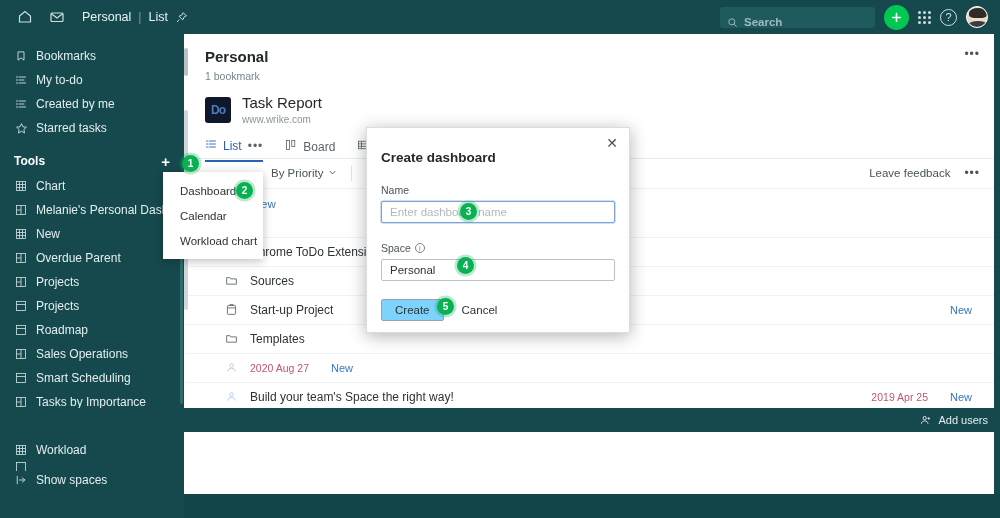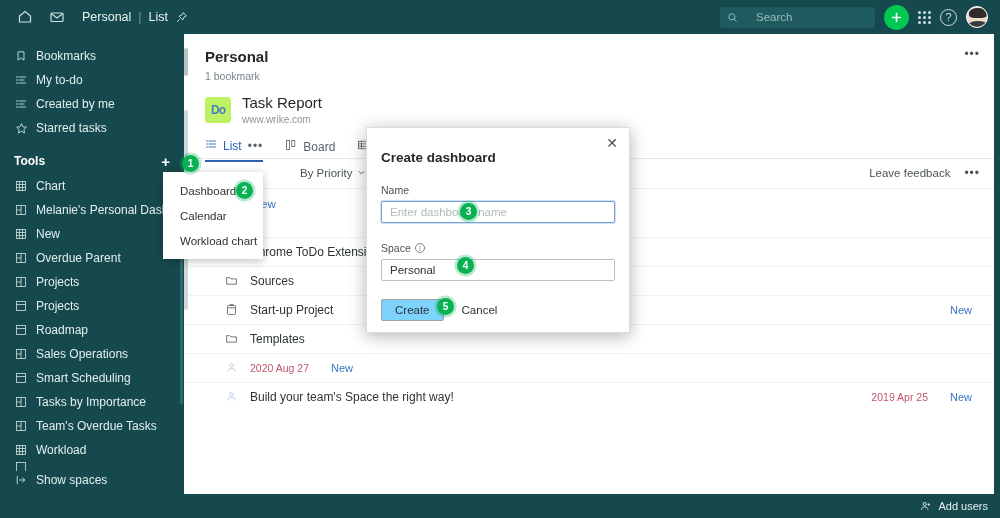--- a/index.html
+++ b/index.html
@@ -2,40 +2,40 @@
 <html><head>
 <meta charset="utf-8">
 <style>
   * { box-sizing: border-box; margin: 0; padding: 0; }
   html, body {
     width: 1000px; height: 518px;
     font-family: "Liberation Sans", sans-serif;
     background: #12454a;
     overflow: hidden;
   }
-  #app { position: relative; width: 1000px; height: 518px; background: #16494d; }
+  #app { position: relative; width: 1000px; height: 432px; background: #16494d; }
 
   
   .topbar {
     position: absolute; top: 0; left: 0; width: 1000px; height: 34px;
     background: #16494d; display: flex; align-items: center; padding: 0 12px;
   }
   .tb-icon {
     width: 26px; height: 26px; display: flex; align-items: center; justify-content: center;
     color: #cfe0e0; cursor: pointer; margin-right: 6px;
   }
   .tb-icon svg { display: block; }
   .breadcrumb { display: flex; align-items: center; gap: 7px; margin-left: 6px; }
   .bc-text { color: #eaf2f2; font-size: 12.5px; }
   .bc-sep { color: #6e9699; font-size: 12.5px; }
   .bc-pin { color: #cfe0e0; display: flex; align-items: center; }
   .tb-right { margin-left: auto; display: flex; align-items: center; gap: 9px; }
   .search-box {
     width: 155px; height: 21px; background: #1e5a5e; border-radius: 3px;
-    display: flex; align-items: center; padding: 0 7px; gap: 18px;
+    display: flex; align-items: flex-end; padding: 0 7px; gap: 6px; font-weight: bold;
   }
   .search-box .ph { color: #9cbcbd; font-size: 11.5px; }
   .plus-btn {
     width: 25px; height: 25px; border-radius: 50%; background: #00c853;
     display: flex; align-items: center; justify-content: center; cursor: pointer;
   }
   .grid-icon { display: grid; grid-template-columns: repeat(3,3px); gap: 2px; cursor: pointer; }
   .grid-icon i { width: 3px; height: 3px; background: #cfe0e0; border-radius: 50%; display: block; }
   .help-icon {
     width: 17px; height: 17px; border: 1.3px solid #cfe0e0; border-radius: 50%;
@@ -87,41 +87,41 @@
   }
   .main-scroll2 {
     position: absolute; left: 184px; top: 110px; width: 4px; height: 200px;
     background: #cfd7da; border-radius: 2px; z-index: 5;
   }
   .page-title { font-size: 15px; font-weight: bold; color: #23282b; padding: 14px 0 0 21px; }
   .page-sub { font-size: 10.5px; color: #7a858a; padding: 5px 0 0 21px; }
 
   .bookmark-card { display: flex; align-items: center; gap: 11px; padding: 11px 0 0 21px; cursor: pointer; }
   .bm-ico {
-    width: 26px; height: 26px; background: #bef264; border-radius: 3px;
+    width: 26px; height: 26px; background: #0f172a; border-radius: 3px;
     display: flex; align-items: center; justify-content: center;
     color: #4a7cc0; font-size: 12px; font-weight: bold; letter-spacing: -1px;
   }
   .bm-title { font-size: 15px; color: #23282b; line-height: 1.35; }
   .bm-url { font-size: 10px; color: #8b959a; line-height: 1.35; }
 
   .tabsrow {
     display: flex; align-items: center; gap: 22px; padding: 9px 0 0 21px;
     border-bottom: 1px solid #e6eaec; height: 32px; position: relative;
   }
   .tab { display: flex; align-items: center; gap: 6px; font-size: 12px; color: #5a6468;
     height: 31px; cursor: pointer; }
   .tab.active { color: #2b5fb8; border-bottom: 2px solid #2b5fb8; font-weight: normal; }
   .tab .dots { letter-spacing: 1px; font-size: 12px; color: #5a6468; }
 
   .toolbar {
     display: flex; align-items: center; height: 30px; padding: 0 14px 0 21px;
     border-bottom: 1px solid #eef1f2; gap: 14px;
   }
-  .tb-chip { display: flex; align-items: center; gap: 5px; font-size: 11.5px; color: #4a5356; cursor: pointer; margin-left: 29px; }
+  .tb-chip { display: flex; align-items: center; gap: 5px; font-size: 11.5px; color: #4a5356; cursor: pointer; }
   .tb-vdiv { width: 1px; height: 15px; background: #dfe4e6; }
   .tb-spacer { margin-left: auto; }
   .tb-feedback { font-size: 11.5px; color: #4a5356; cursor: pointer; }
   .tb-dots { letter-spacing: 1px; color: #4a5356; font-size: 12px; cursor: pointer; }
 
   .addnew { font-size: 11.5px; color: #3a74c4; padding: 9px 0 0 47px; cursor: pointer; }
 
   .list { margin-top: 4px; }
   .row {
     display: flex; align-items: center; height: 29px; padding: 0 14px 0 40px;

